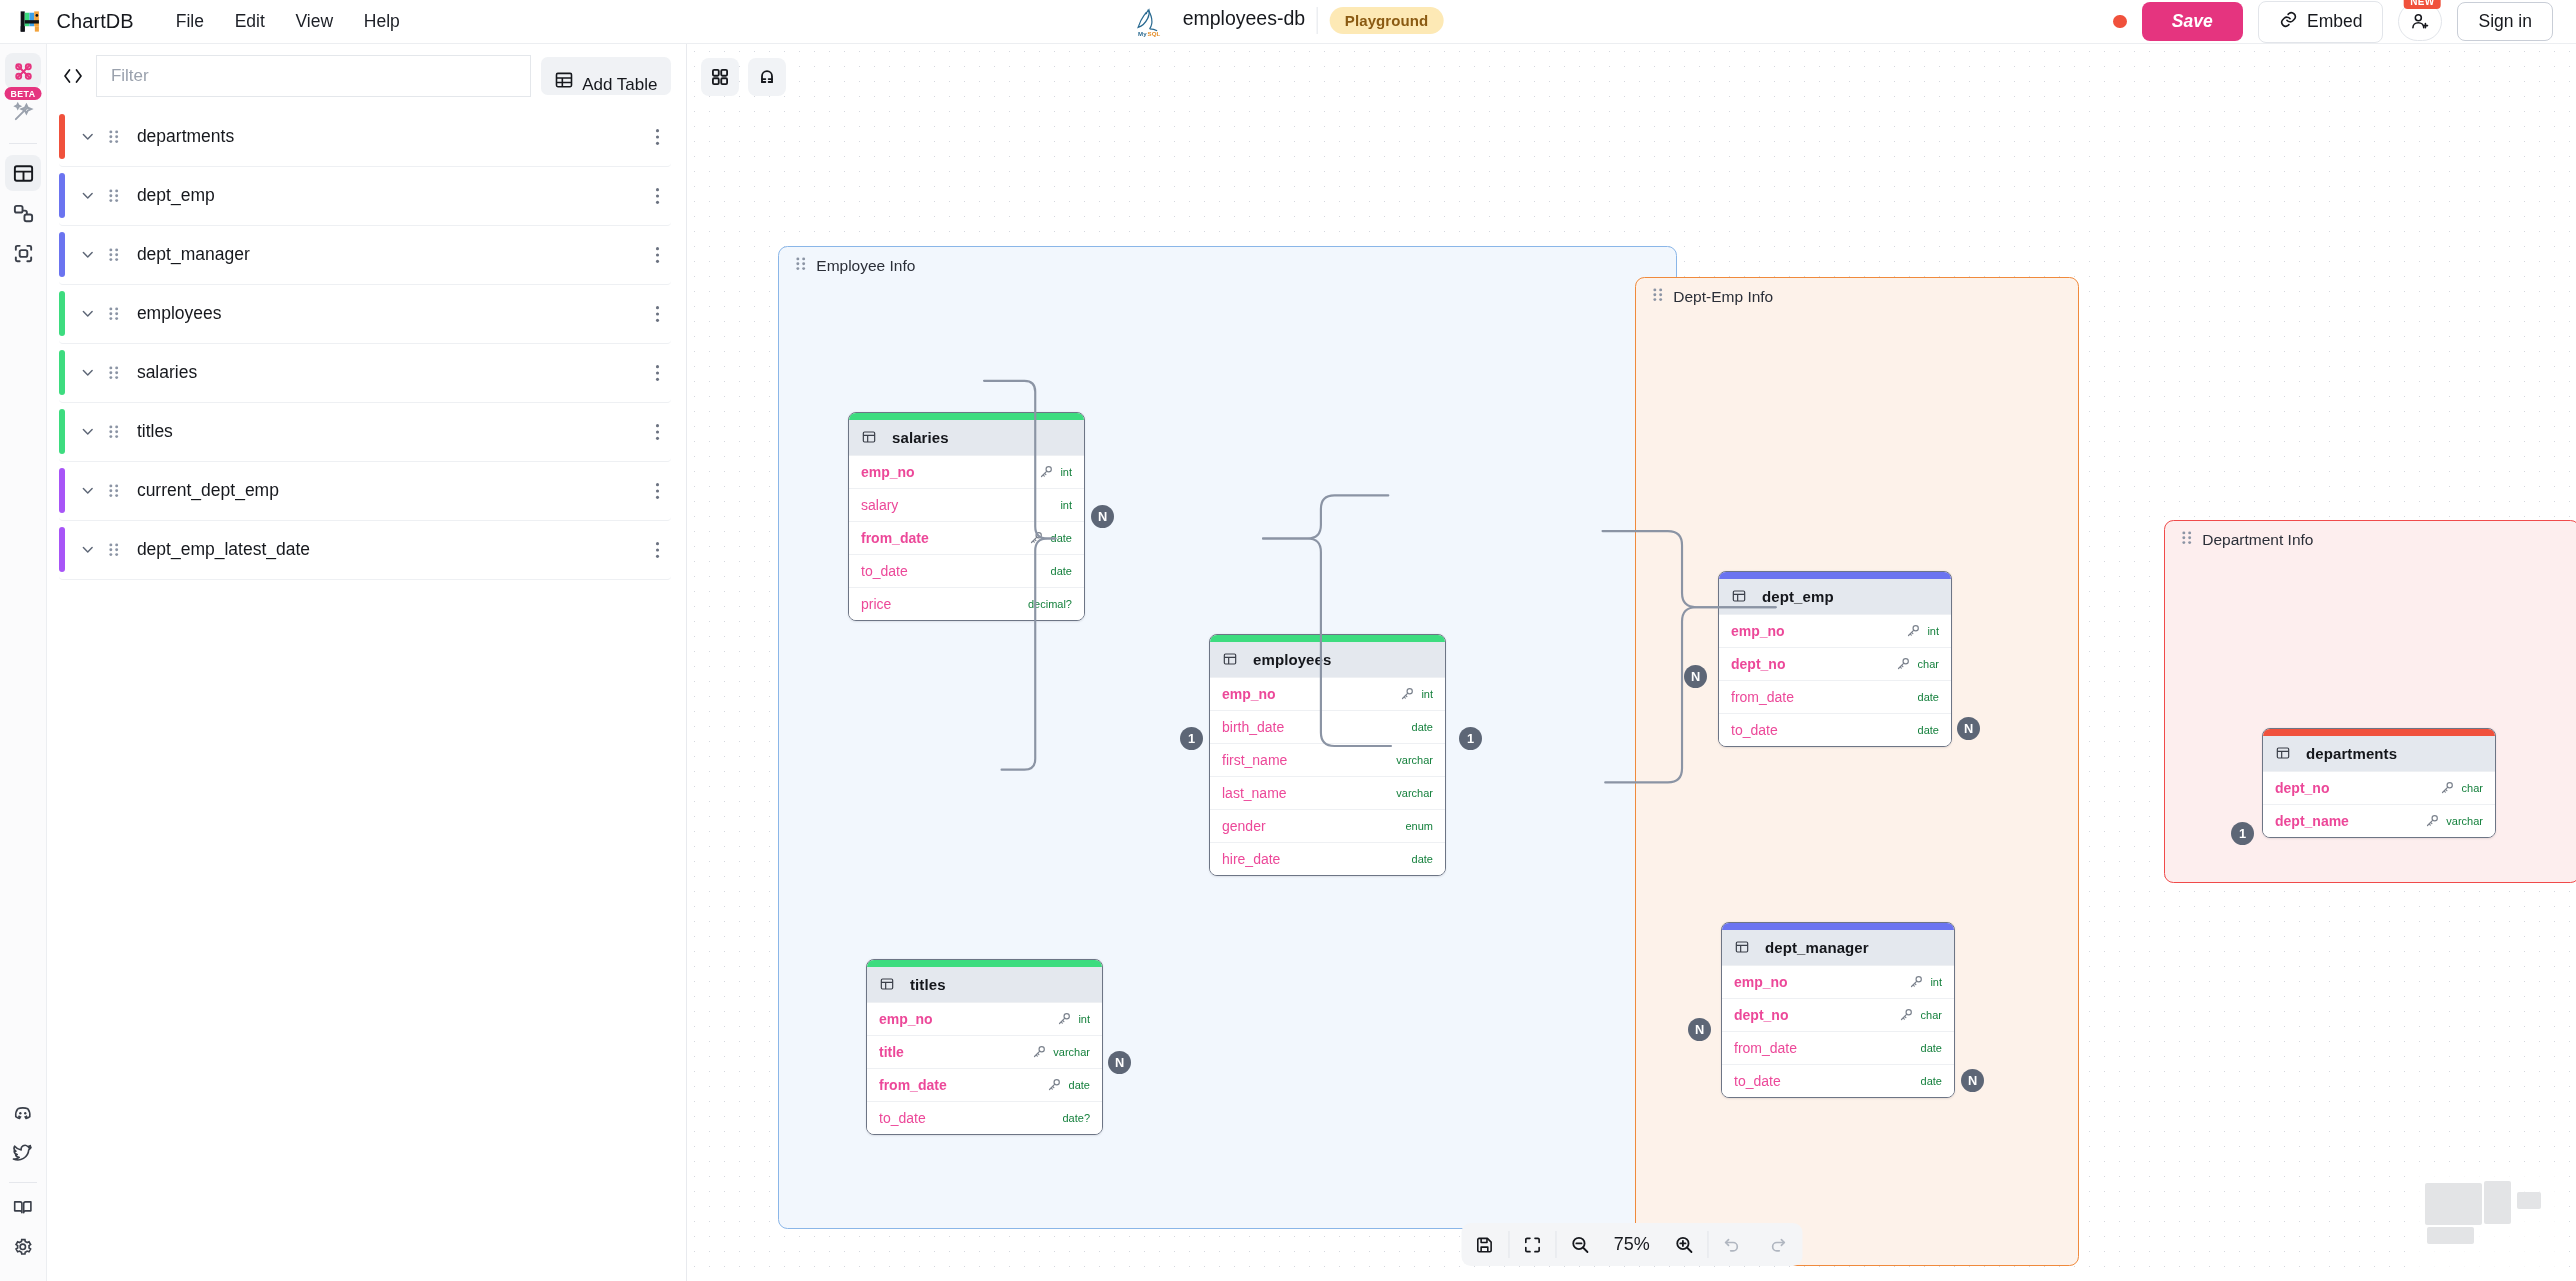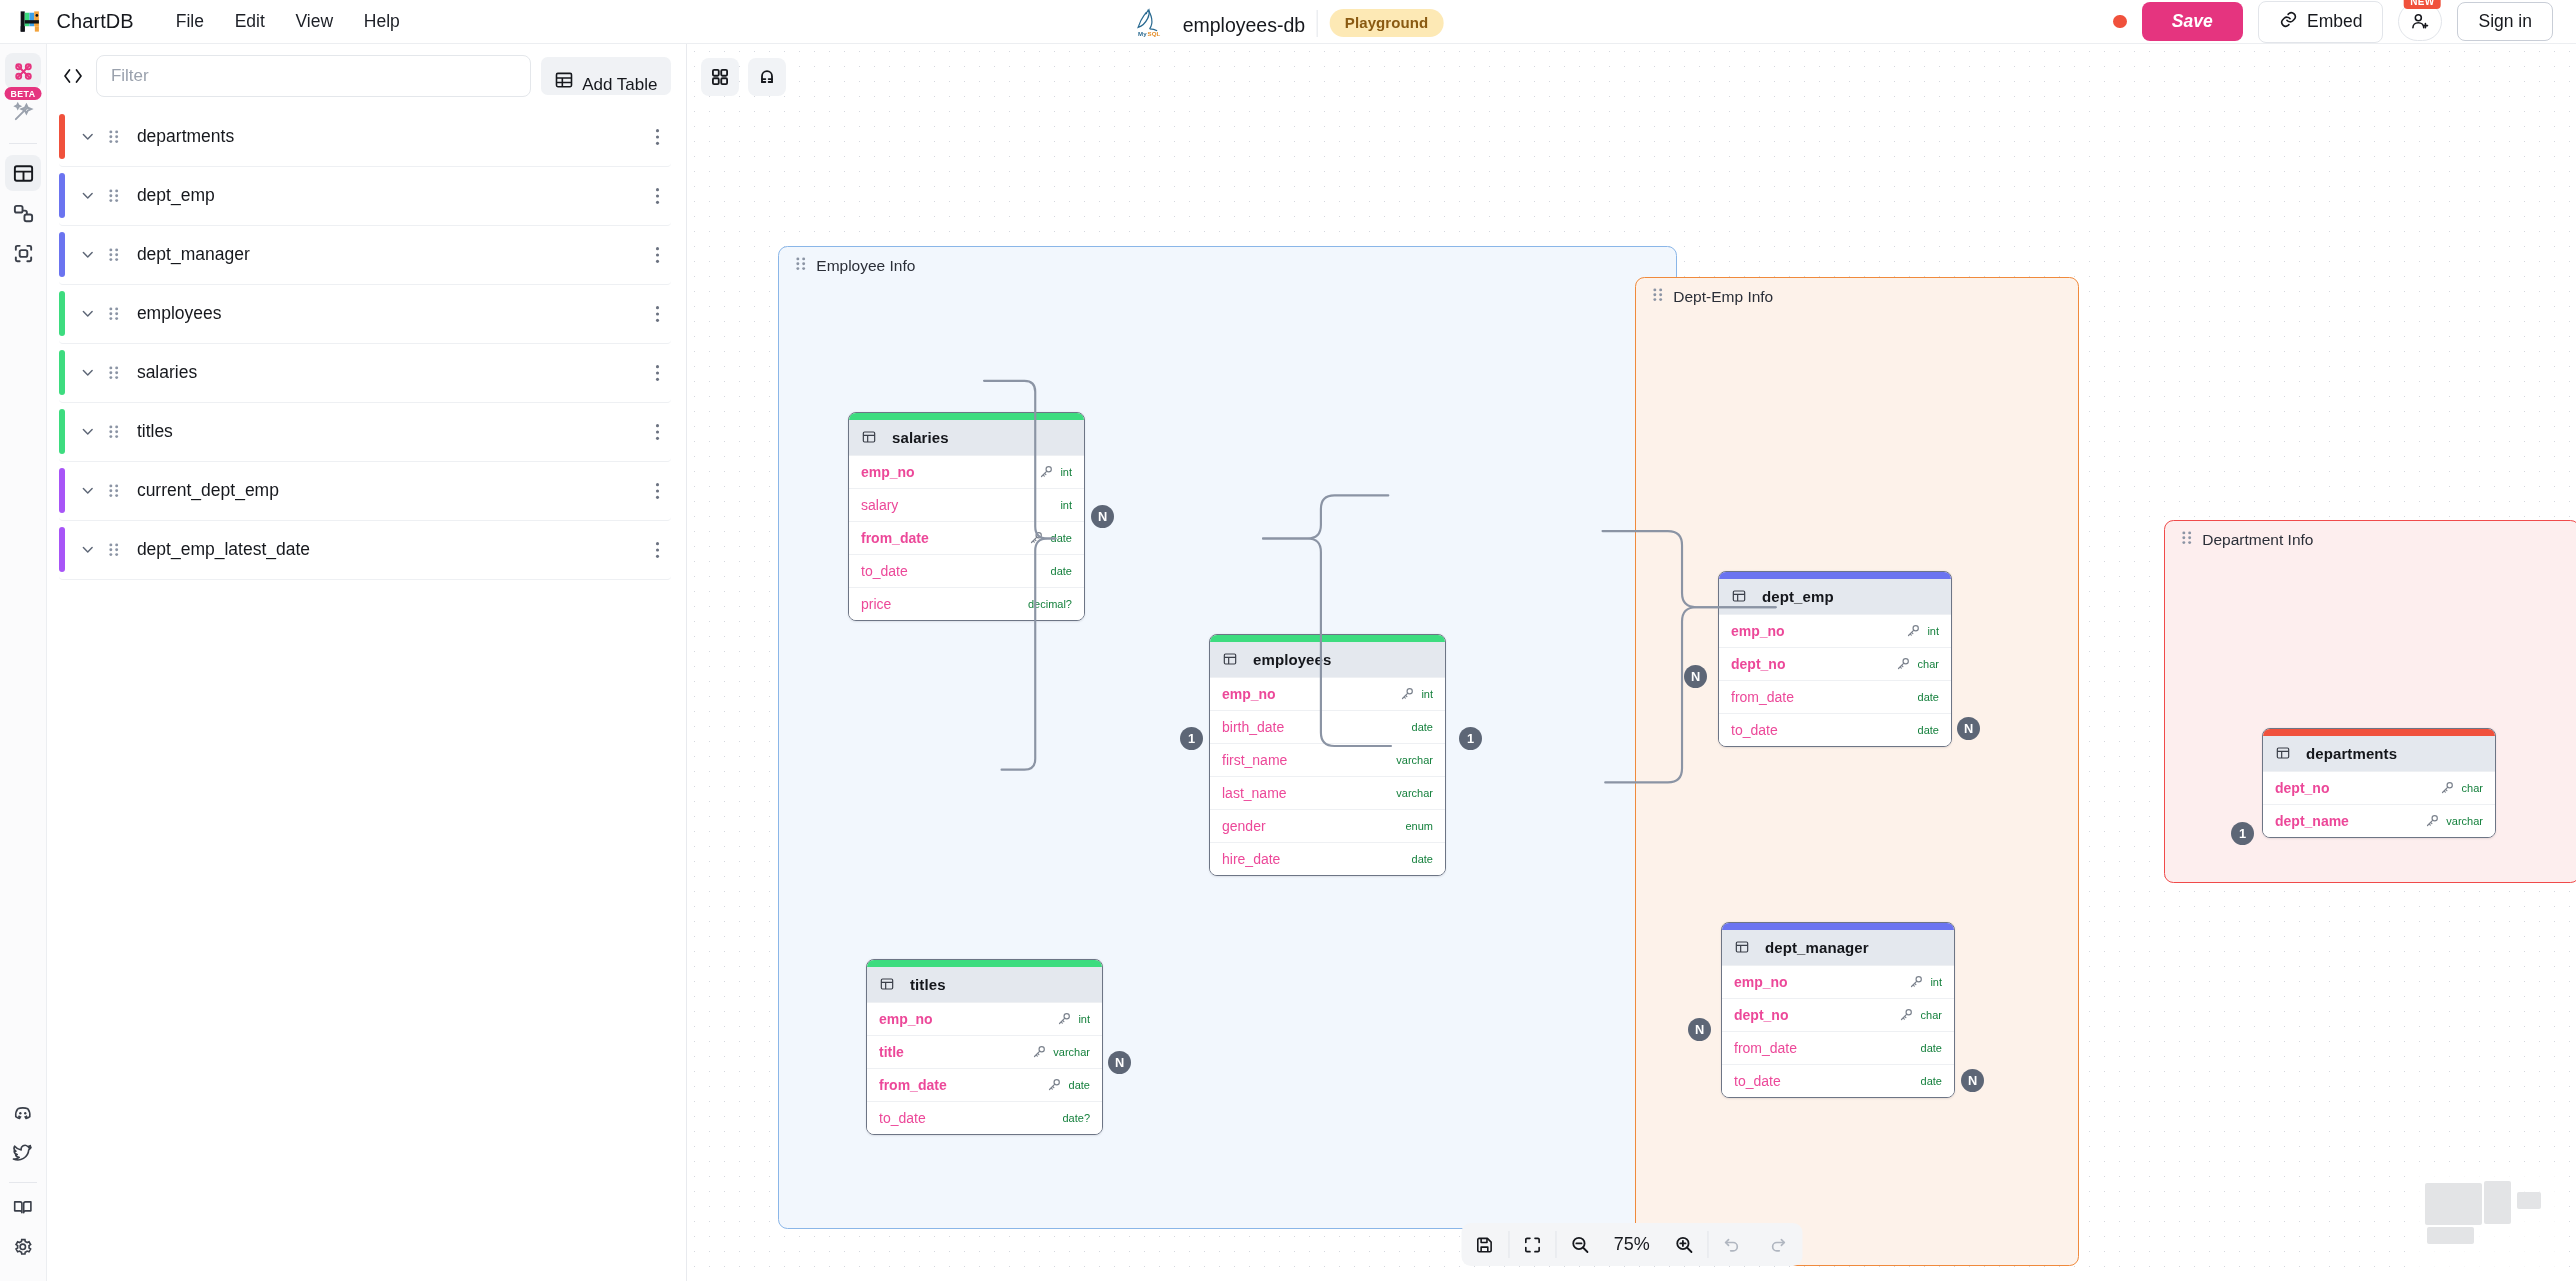--- a/index.html
+++ b/index.html
@@ -19,21 +19,21 @@
   }
   .brand { display: flex; align-items: center; gap: 9.4px; padding-left: 20px; }
   .logo-mark { width: 27px; height: 23px; position: relative; display:block; }
   .brand-name { font-size: 20px; font-weight: 400; color: #16181d; letter-spacing: 0.1px; }
   .menus { display: flex; align-items: center; gap: 6.7px; margin-left: 30px; }
   .menu-item {
     font-size: 17.5px; color: #1c1f26; padding: 5.4px 12px; border-radius: 5.4px; cursor: default;
   }
   .center-title {
     position: absolute; left: 50%; transform: translateX(-50%);
-    display: flex; align-items: flex-end; gap: 12px;
+    display: flex; align-items: flex-start; gap: 12px;
   }
   .mysql-logo { width: 38px; height: 30px; display:block; }
   .db-name { font-size: 19.5px; font-weight: 400; color: #16181d; }
   .title-divider { width: 0.7px; height: 27px; background: #e2e5ea; }
   .playground-badge {
     background: #fde9b5; color: #8a5a12; font-size: 15px; font-weight: 700;
     padding: 5.4px 15px; border-radius: 673px; letter-spacing:0.1px;
   }
   .top-right { margin-left: auto; display: flex; align-items: center; gap: 15px; padding-right: 23px; }
   .dot-unsaved { width: 13.5px; height: 13.5px; border-radius: 50%; background: #f0513c; }
@@ -83,21 +83,21 @@
 
   
   .sidebar {
     position: absolute; left: 47px; top: 44px; width: 640px; height: 1237px;
     background: #ffffff; border-right: 0.7px solid #e8eaee; z-index: 25;
     display: flex; flex-direction: column;
   }
   .sb-head { display: flex; align-items: center; gap: 9.4px; padding: 10.8px 15px 10.8px 12px; }
   .code-toggle { width: 28px; height: 28px; display:flex; align-items:center; justify-content:center; cursor:pointer; flex:0 0 auto;}
   .filter-input {
-    flex: 1 1 auto; height: 42px; border: 0.7px solid #e4e7eb; border-radius: 8px;
+    flex: 1 1 auto; height: 42px; border: 0.7px solid #e4e7eb; border-radius: 0;
     font-size: 17px; color: #16181d; padding: 0 13.5px; outline: none; background: #fff;
     font-family: "Liberation Sans", sans-serif;
   }
   .filter-input::placeholder { color: #9aa1ad; }
   .add-table-btn {
     height: 38px; display: flex; align-items: flex-end; gap: 8px; padding: 0 13.5px;
     background: #f0f2f5; border-radius: 6.7px; font-size: 17px; color: #16181d;
     font-weight: 500; cursor: pointer; white-space: nowrap;
   }
   .tbl-list { padding: 0 15px 0 12px; overflow: hidden; }

